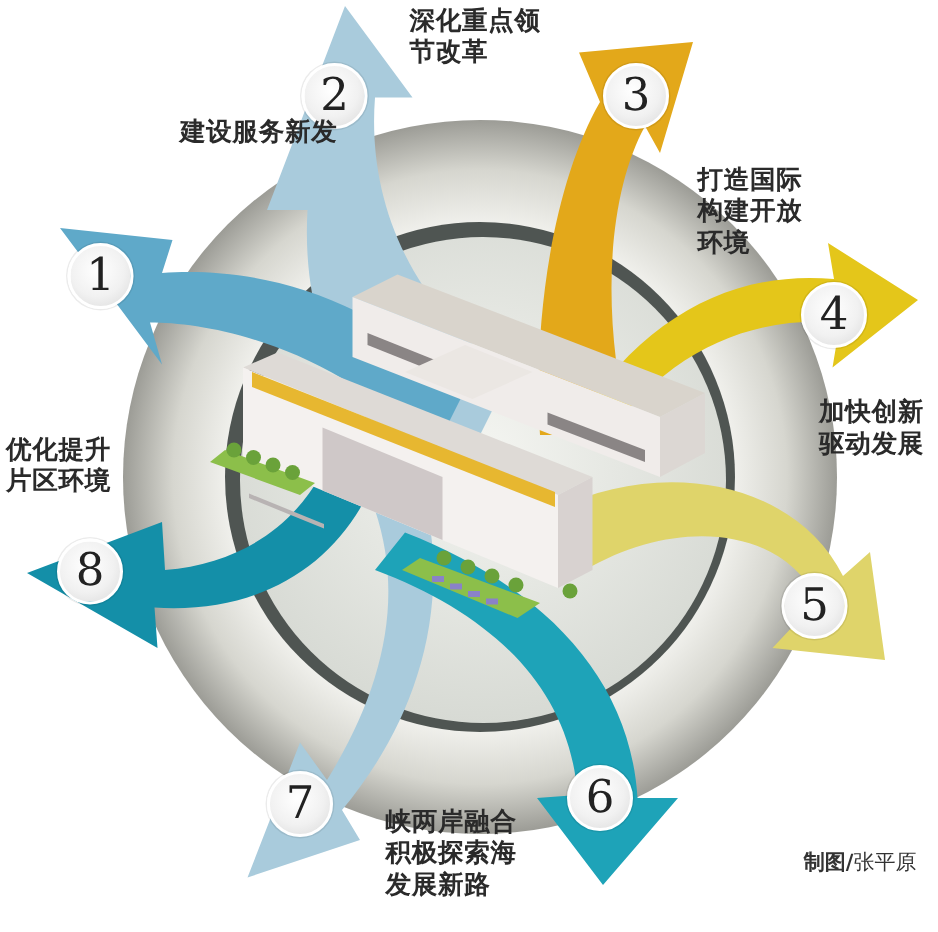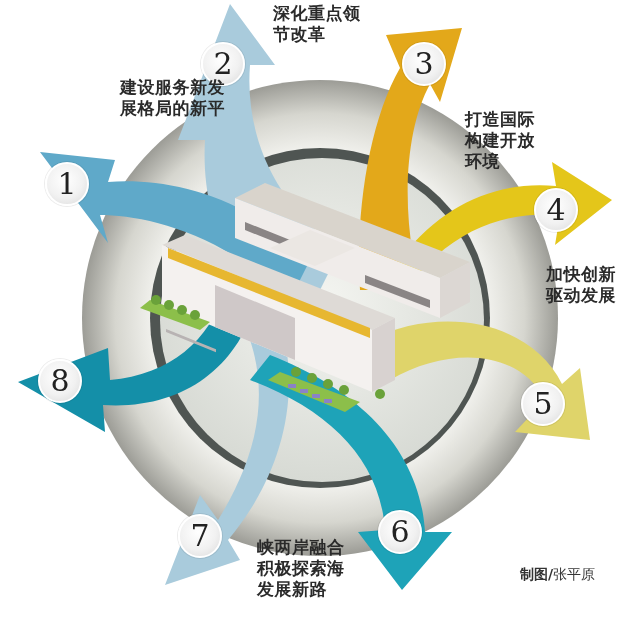--- a/index.html
+++ b/index.html
@@ -30,21 +30,21 @@
     border: 2px solid #ffffff;
     box-shadow: 0 0 0 1px rgba(0,0,0,0.08);
     font-family: "DejaVu Serif", "Liberation Serif", serif;
     font-size: 30px;
     line-height: 40px;
     text-align: center;
     color: #222;
   }
   .credit {
     position: absolute;
-    right: 30px;
+    right: 14px;
     bottom: 37px;
     font-size: 14px;
     color: #333;
     font-weight: bold;
   }
   .credit .author { font-weight: normal; font-family: "DejaVu Serif", serif; }
 </style>
 </head>
 <body>
 
@@ -135,37 +135,40 @@
   <div class="num" style="left:201px; top:42px;">2</div>
   <div class="num" style="left:402px; top:42px;">3</div>
   <div class="num" style="left:534px; top:188px;">4</div>
   <div class="num" style="left:521px; top:382px;">5</div>
   <div class="num" style="left:378px; top:510px;">6</div>
   <div class="num" style="left:178px; top:514px;">7</div>
   <div class="num" style="left:38px; top:359px;">8</div>
 
   <div class="label" style="left:72px; top:77px;margin-left:48px;">
     <span>建设服务新发</span>
-    <span>展格局的新平</span>
   </div>
   <div class="label" style="left:273px; top:3px;">
     <span>深化重点领</span>
     <span>节改革</span>
   </div>
   <div class="label" style="left:465px; top:73px;margin-top:36px;">
     <span>打造国际</span>
     <span>构建开放</span>
     <span>环境</span>
   </div>
   <div class="label" style="left:546px; top:264px;">
     <span>加快创新</span>
     <span>驱动发展</span>
   </div>
   <div class="label" style="left:257px; top:537px;">
     <span>峡两岸融合</span>
     <span>积极探索海</span>
     <span>发展新路</span>
   </div>
+  <div class="label" style="left:4px; top:289px;">
+    <span>优化提升</span>
+    <span>片区环境</span>
+  </div>
 
   <div class="credit">
     <span>制图/</span><span class="author">张平原</span>
   </div>
 </div>
 
 </body></html>

